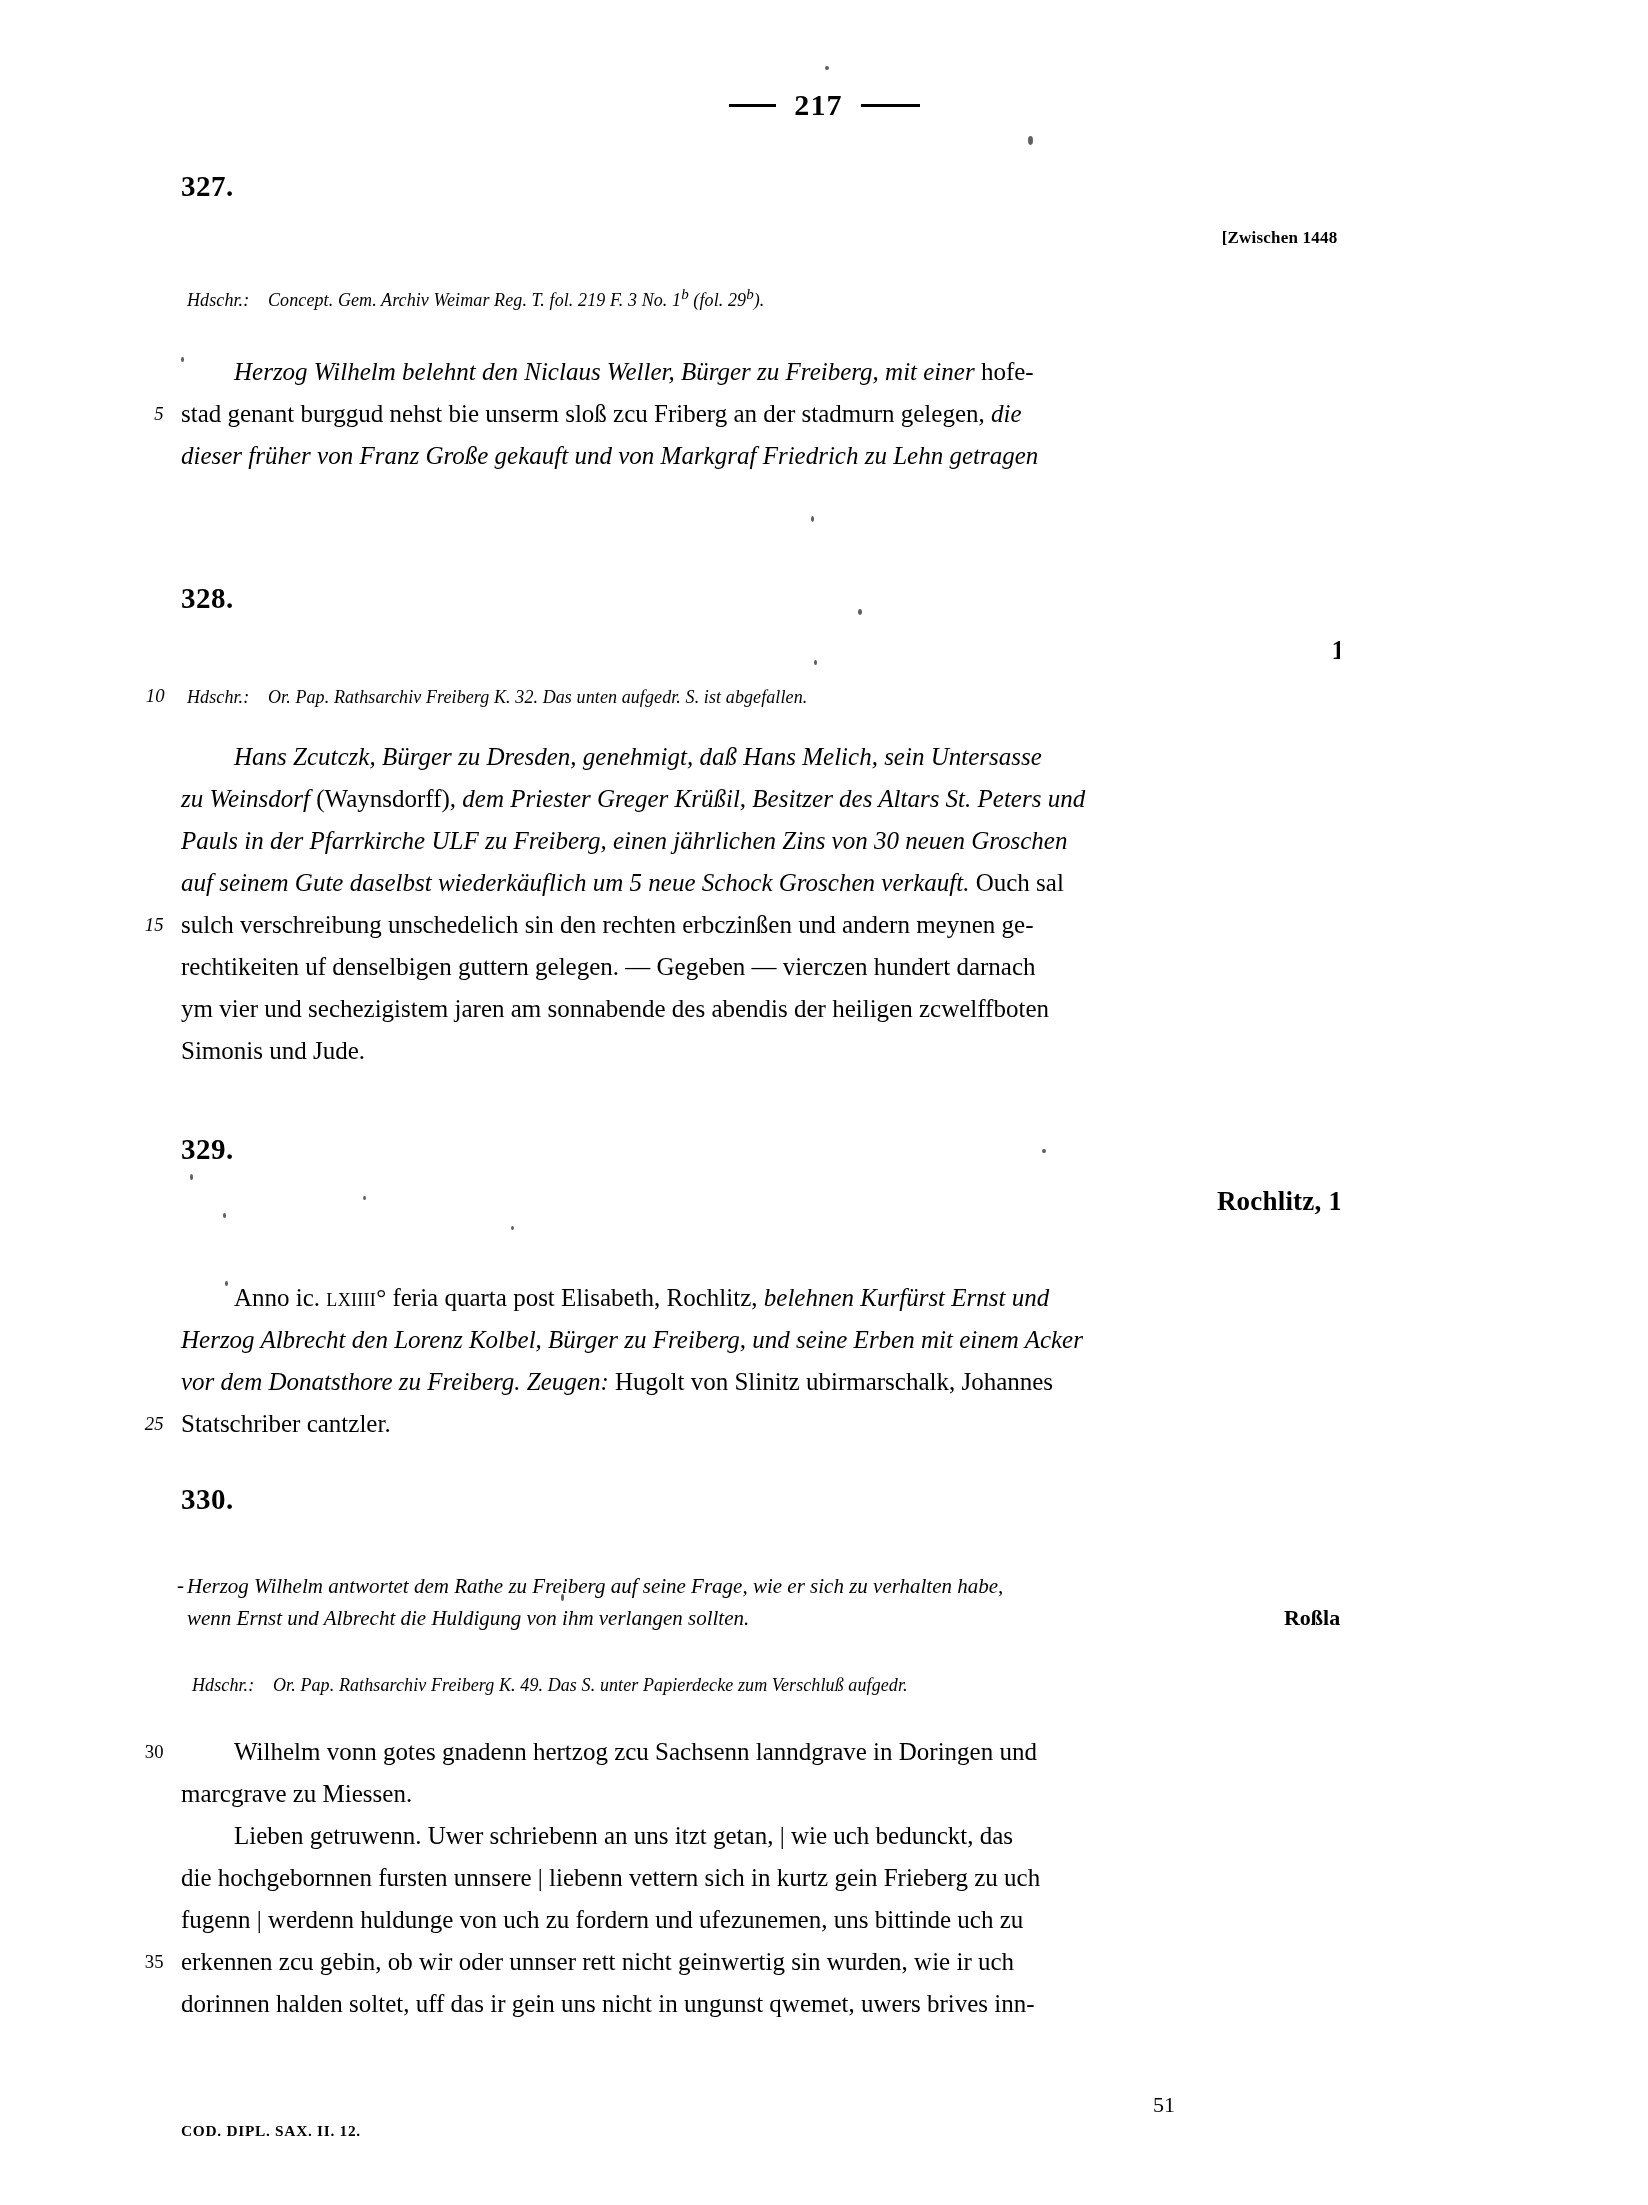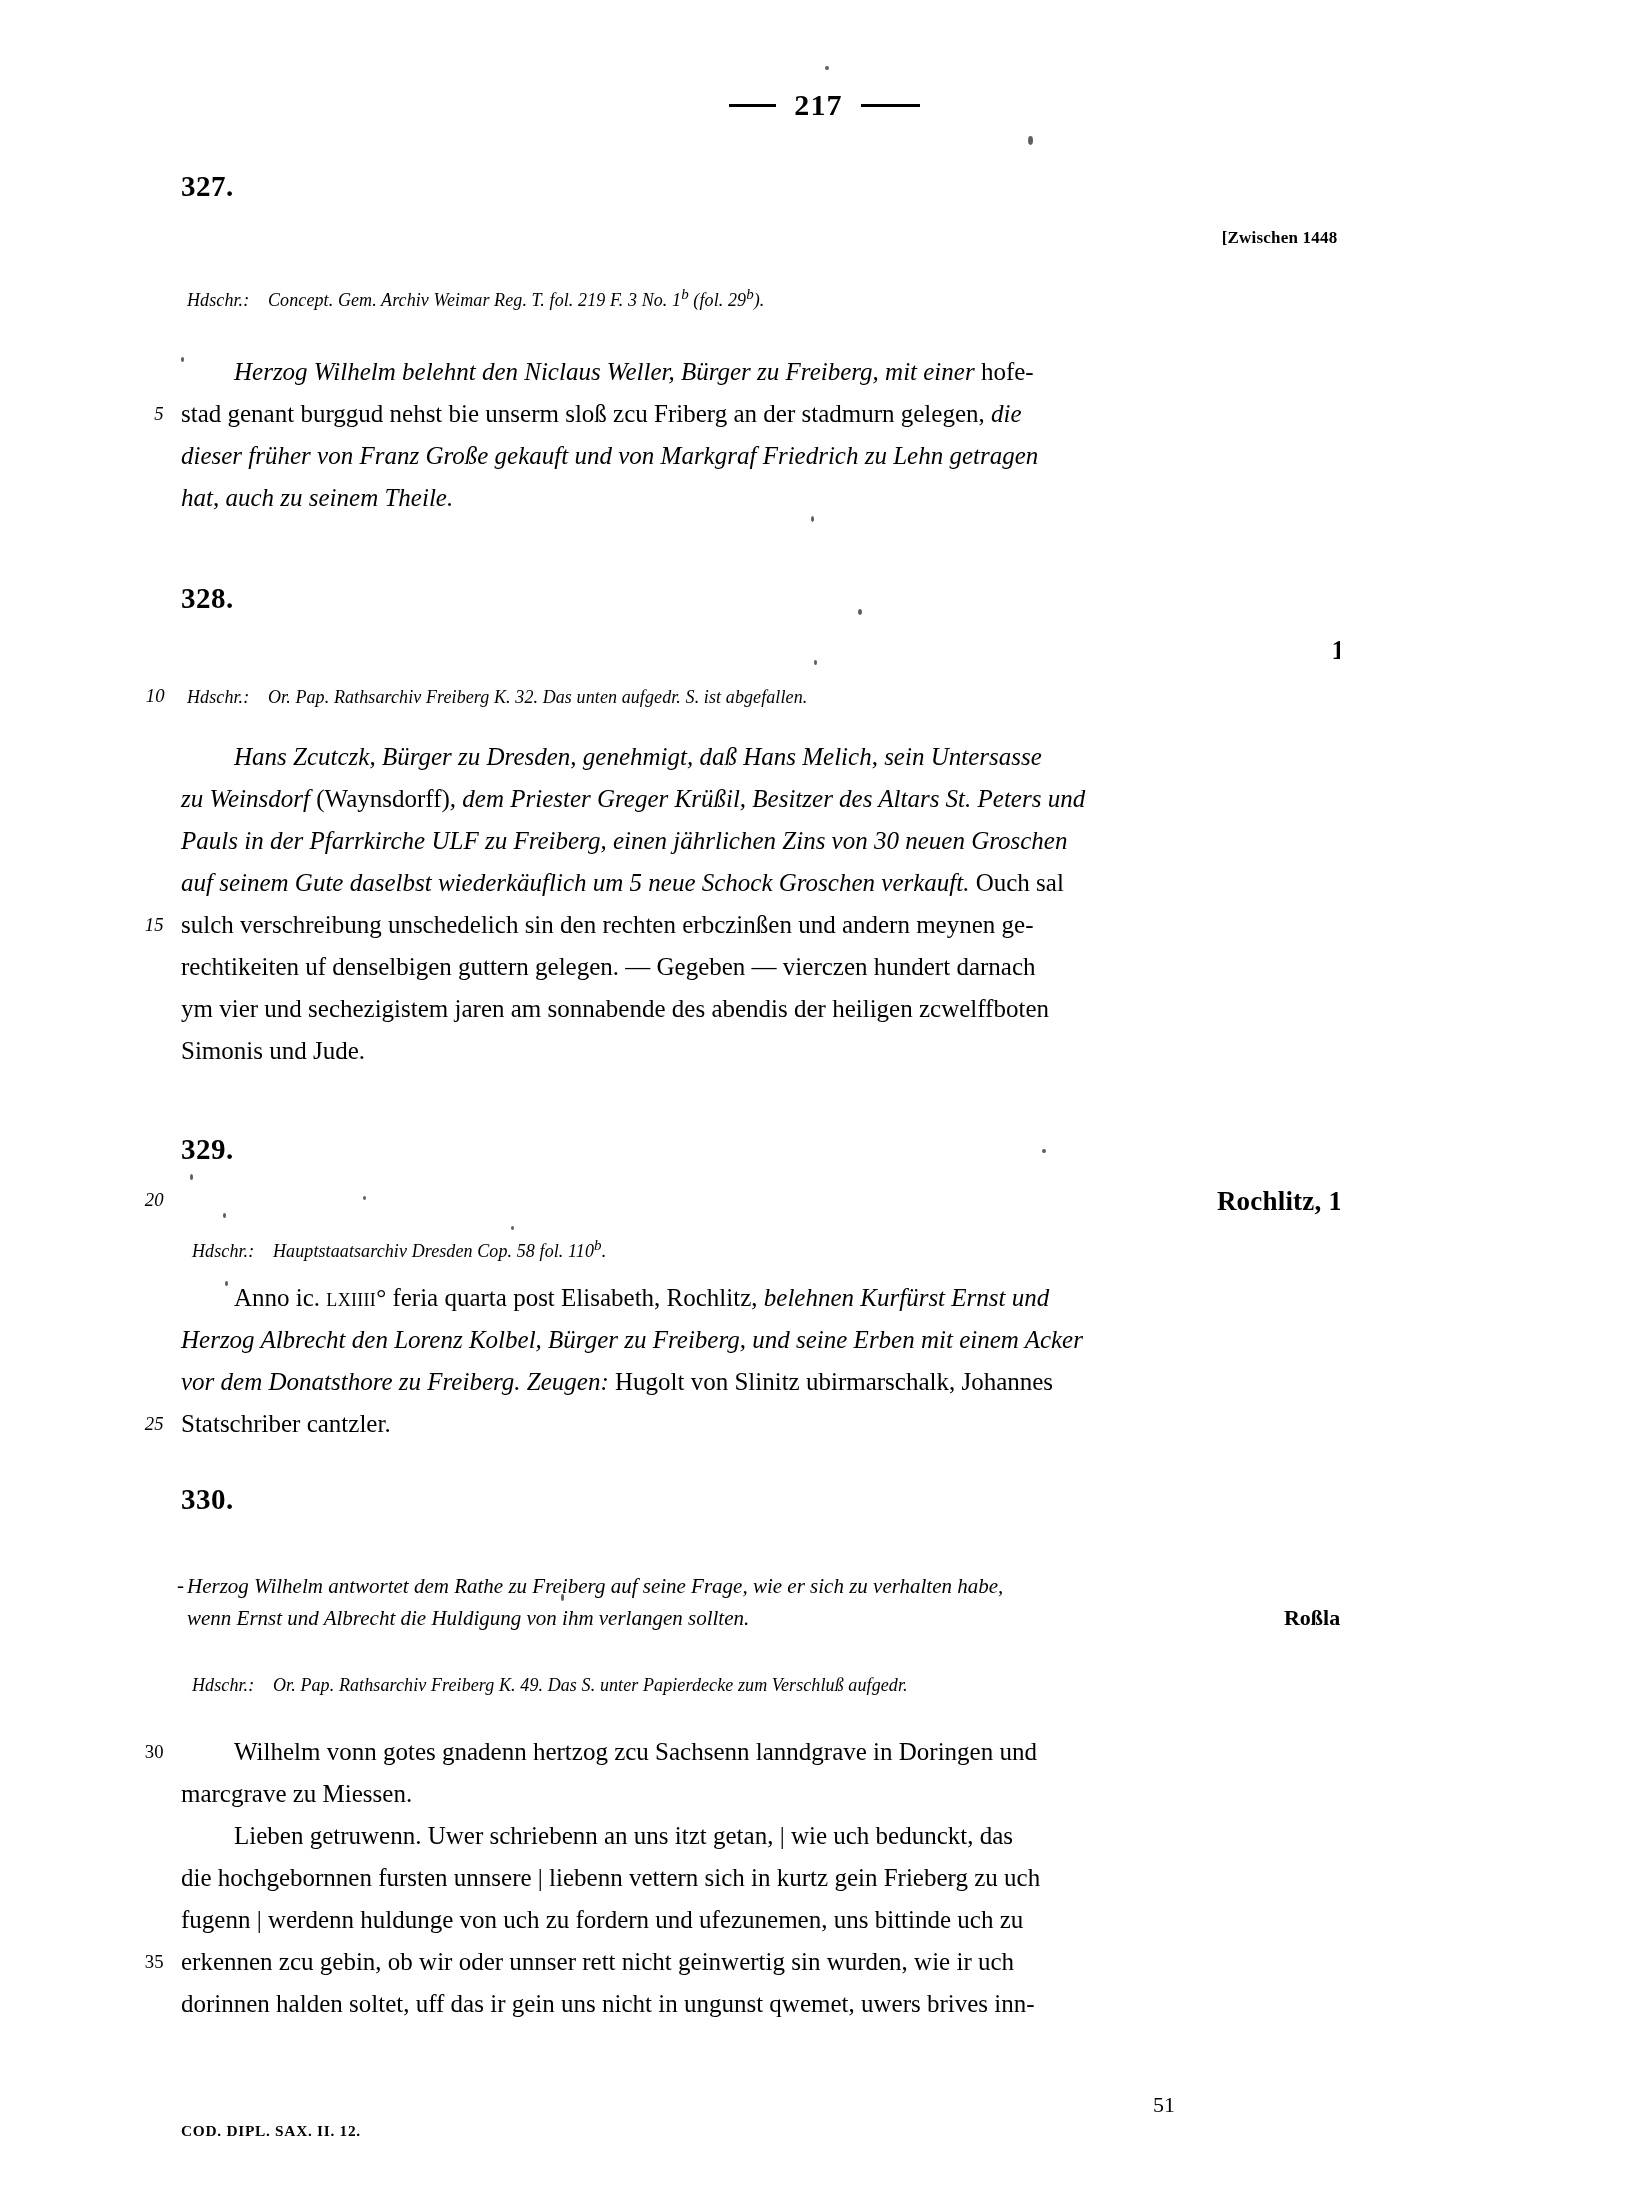--- a/index.html
+++ b/index.html
@@ -164,23 +164,20 @@
     <div class="body regest">
       <div style="position:relative;">
         <span class="indent-par"></span><span class="ital">Herzog Wilhelm belehnt den Niclaus Weller, Bürger zu Freiberg, mit einer </span><span class="rom">hofe-</span>
       </div>
       <div style="position:relative;">
         <span class="linenum">5</span><span class="rom">stad genant burggud nehst bie unserm sloß zcu Friberg an der stadmurn gelegen, </span><span class="ital">die</span>
       </div>
       <div style="position:relative;">
         <span class="ital">dieser früher von Franz Große gekauft und von Markgraf Friedrich zu Lehn getragen</span>
       </div>
-      <div style="position:relative;">
-        <span class="ital">hat, auch zu seinem Theile.</span>
-      </div>
     </div>
   </div>
 
   <div class="col" style="top:582px;">
     <div class="entry-no">328.</div>
   </div>
 
   <div class="col" style="top:635px;">
     <div class="dateline">1464 Oct. 27.</div>
   </div>
@@ -221,25 +218,20 @@
   </div>
 
   <div class="col" style="top:1133px;">
     <div class="entry-no">329.</div>
   </div>
 
   <div class="col" style="top:1186px;">
     <div class="dateline">Rochlitz, 1464 Nov. 21.</div>
   </div>
 
-  <div class="col" style="top:1236px; left:192px;">
-    <div class="cite" style="position:relative;">
-      <span class="linenum" style="left:-88px; font-size:18.7px; top:-48px;">20</span><span class="ital">Hdschr.:</span><span class="indent"></span><span>Hauptstaatsarchiv Dresden Cop. 58 fol. 110</span><sup>b</sup><span>.</span>
-    </div>
-  </div>
 
   <div class="col" style="top:1277px;">
     <div class="body regest">
       <div style="position:relative;">
         <span class="indent-par"></span><span class="rom">Anno ic. </span><span class="sc">lxiiii</span><span class="rom">° feria quarta post Elisabeth, Rochlitz, </span><span class="ital">belehnen Kurfürst Ernst und</span>
       </div>
       <div style="position:relative;">
         <span class="ital">Herzog Albrecht den Lorenz Kolbel, Bürger zu Freiberg, und seine Erben mit einem Acker</span>
       </div>
       <div style="position:relative;">

